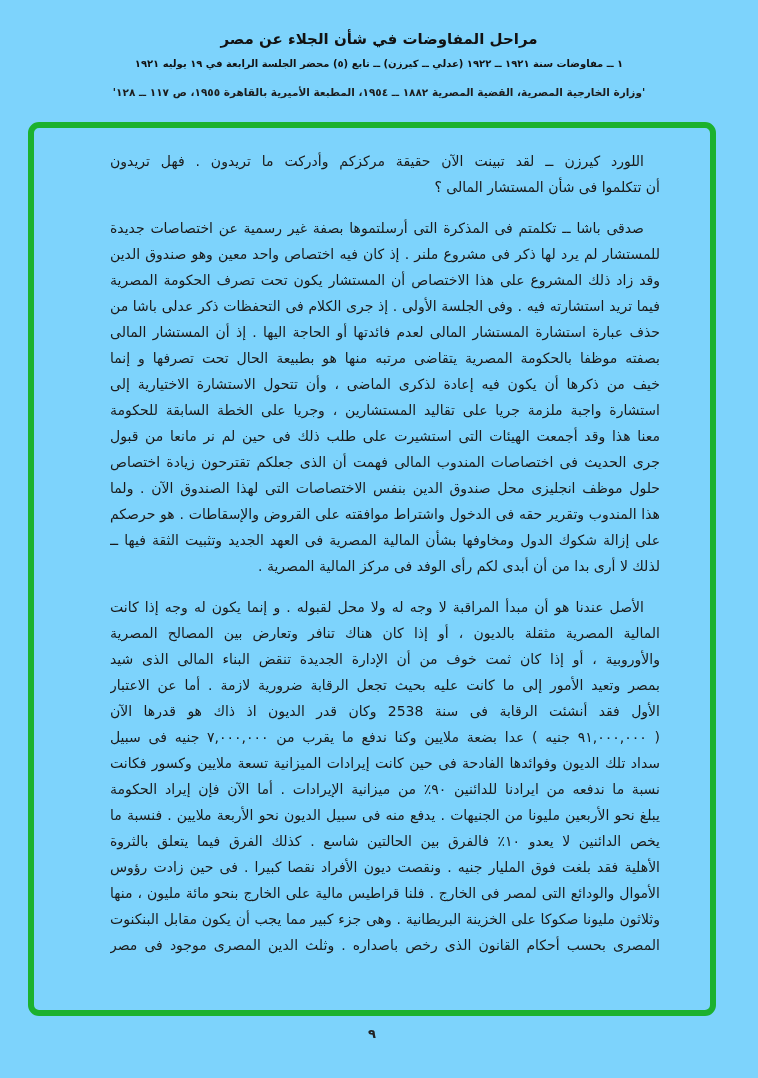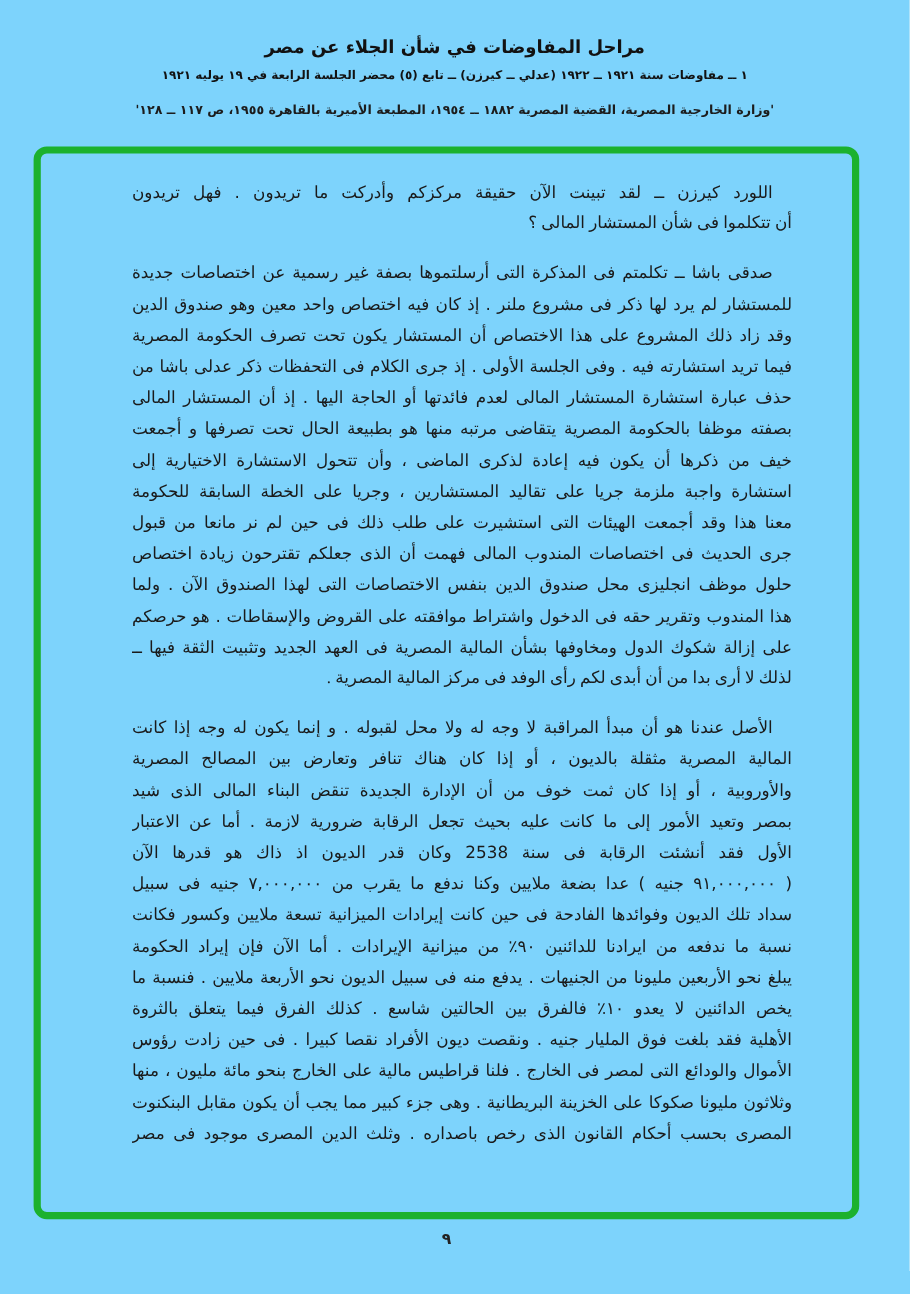--- a/index.html
+++ b/index.html
@@ -65,21 +65,21 @@
   }
   .para { margin: 0 0 15px 16px; }
   .line {
     height: 26px;
     text-align: justify;
     text-align-last: justify;
     overflow: hidden;
     white-space: normal;
   }
   .line.first { text-indent: 16px; }
-  .line.unjust { text-align-last: right; font-family: Liberation Serif, serif; }
+  .line.unjust { text-align-last: right; }
   
   .page-number {
     position: absolute;
     top: 1026px; left: 0; right: 14px;
     text-align: center;
     font-size: 13px;
     font-weight: bold;
     color: #222;
     direction: rtl;
   }
@@ -100,21 +100,21 @@
         <div class="para">
           <div class="line first">اللورد كيرزن ــ لقد تبينت الآن حقيقة مركزكم وأدركت ما تريدون . فهل تريدون</div>
           <div class="line unjust">أن تتكلموا فى شأن المستشار المالى ؟</div>
         </div>
         <div class="para">
           <div class="line first">صدقى باشا ــ تكلمتم فى المذكرة التى أرسلتموها بصفة غير رسمية عن اختصاصات جديدة</div>
           <div class="line">للمستشار لم يرد لها ذكر فى مشروع ملنر . إذ كان فيه اختصاص واحد معين وهو صندوق الدين</div>
           <div class="line">وقد زاد ذلك المشروع على هذا الاختصاص أن المستشار يكون تحت تصرف الحكومة المصرية</div>
           <div class="line">فيما تريد استشارته فيه . وفى الجلسة الأولى . إذ جرى الكلام فى التحفظات ذكر عدلى باشا من بينها</div>
           <div class="line">حذف عبارة استشارة المستشار المالى لعدم فائدتها أو الحاجة اليها . إذ أن المستشار المالى</div>
-          <div class="line">بصفته موظفا بالحكومة المصرية يتقاضى مرتبه منها هو بطبيعة الحال تحت تصرفها و أجمعت</div>
+          <div class="line">بصفته موظفا بالحكومة المصرية يتقاضى مرتبه منها هو بطبيعة الحال تحت تصرفها و إنما</div>
           <div class="line">خيف من ذكرها أن يكون فيه إعادة لذكرى الماضى ، وأن تتحول الاستشارة الاختيارية إلى</div>
           <div class="line">استشارة واجبة ملزمة جريا على تقاليد المستشارين ، وجريا على الخطة السابقة للحكومة الإنجليزية</div>
           <div class="line">معنا   هذا وقد أجمعت الهيئات التى استشيرت على طلب ذلك فى حين لم نر مانعا من قبول</div>
           <div class="line">جرى الحديث فى اختصاصات المندوب المالى فهمت أن الذى جعلكم تقترحون زيادة اختصاص</div>
           <div class="line">حلول موظف انجليزى محل صندوق الدين بنفس الاختصاصات التى لهذا الصندوق الآن . ولما</div>
           <div class="line">هذا المندوب وتقرير حقه فى الدخول واشتراط موافقته على القروض والإسقاطات . هو حرصكم</div>
           <div class="line">على إزالة شكوك الدول ومخاوفها بشأن المالية المصرية فى العهد الجديد وتثبيت الثقة فيها ــ</div>
           <div class="line unjust">لذلك لا أرى بدا من أن أبدى لكم رأى الوفد فى مركز المالية المصرية .</div>
         </div>
         <div class="para">

